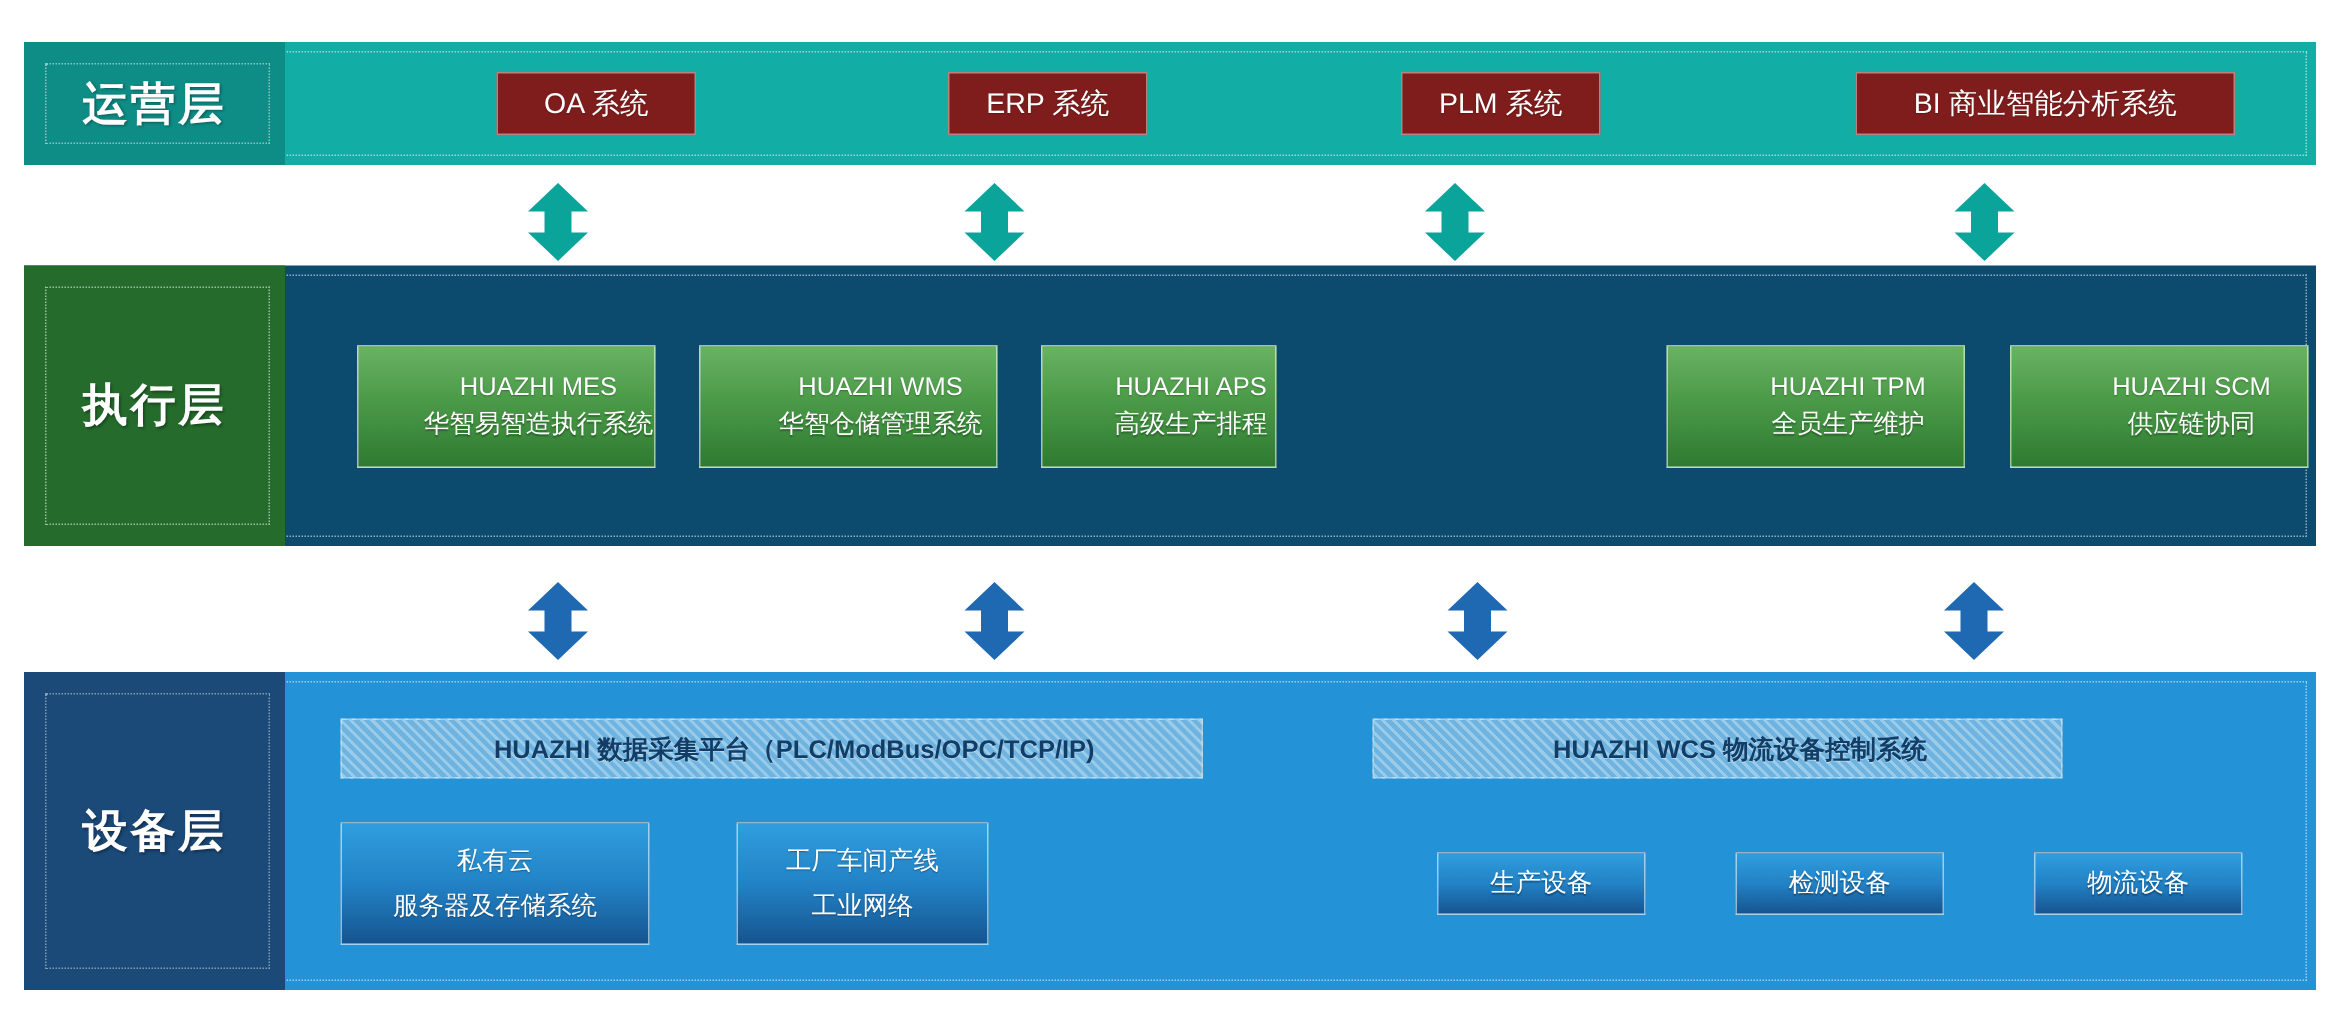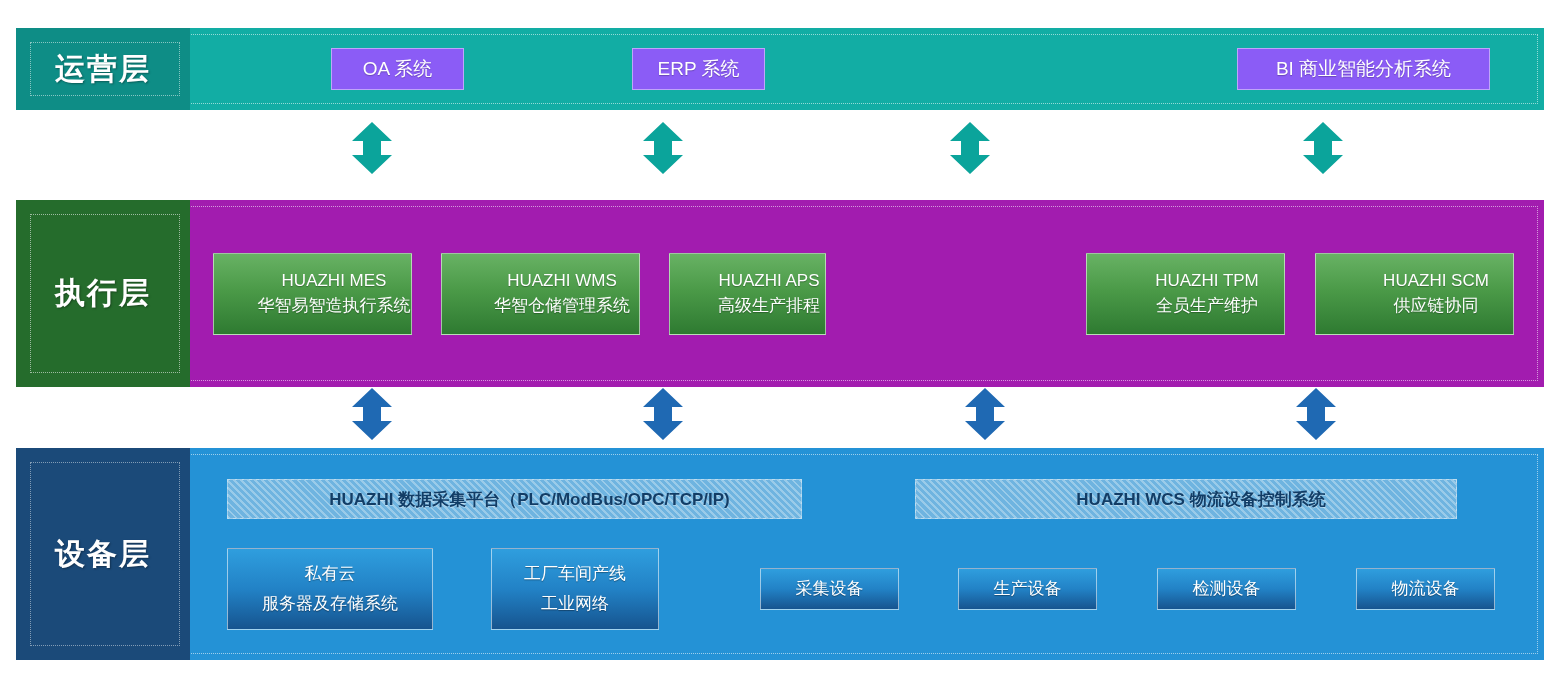--- a/index.html
+++ b/index.html
@@ -81,37 +81,38 @@
   #band-operation .layer-label { background: #0e8d86; }
   #band-operation .band-body {
     justify-content: flex-start;
     padding: 0;
   }
   .op-box {
     position: absolute;
     top: 50%;
     transform: translateY(-50%);
     height: 42px;
-    background: #8b5cf6;
+    background: #7f1d1d;
     border: 1px solid rgba(255,255,255,0.45);
     box-sizing: border-box;
     display: flex;
     align-items: center;
     justify-content: center;
     color: #ffffff;
     font-size: 19px;
     white-space: nowrap;
     text-shadow: 0 1px 1px rgba(0,0,0,0.25);
   }
 
   
   #band-execution {
-    top: 200px;
+    top: 177px;
     height: 187px;
-    background: #a21caf;
+    background: #0c4a6e;
+    gap: 25px;
   }
   #band-execution .layer-label { background: #256c2c; }
   #band-execution .layer-label .inner-dash { border-color: rgba(255,255,255,0.55); }
   .exec-box {
     position: absolute;
     top: 50%;
     transform: translateY(-50%);
     height: 82px;
     box-sizing: border-box;
     background: linear-gradient(to bottom, #68b264 0%, #4b9a48 45%, #2e7a31 100%);
@@ -205,20 +206,23 @@
       <div class="inner-dash"></div>
       <span class="label-text">运营层</span>
     </div>
     <div class="band-body" id="operation-body">
         <div class="op-box" style="left: 110px; width: 133px;">
           <span>OA 系统</span>
         </div>
         <div class="op-box" style="left: 411px; width: 133px;">
           <span>ERP 系统</span>
         </div>
+        <div class="op-box" style="left: 713px; width: 133px;">
+          <span>PLM 系统</span>
+        </div>
         <div class="op-box" style="left: 1016px; width: 253px;">
           <span>BI 商业智能分析系统</span>
         </div>
       </div>
   </div>
 
   <div id="arrows-op-exec">
       <div class="arrow" style="left: 350px; top: 122px;">
         <svg viewBox="0 0 44 52" xmlns="http://www.w3.org/2000/svg">
           <path d="M22 0 L42 19 L31 19 L31 33 L42 33 L22 52 L2 33 L13 33 L13 19 L2 19 Z" fill="#0ba49b"></path>
@@ -297,34 +301,31 @@
   <div class="band" id="band-device">
     <div class="band-inner-dotted"></div>
     <div class="layer-label">
       <div class="inner-dash"></div>
       <span class="label-text">设备层</span>
     </div>
     <div class="band-body" id="device-body">
         <div class="platform-bar" style="left: 37px; top: 31px; width: 575px;">
           <span>HUAZHI 数据采集平台（PLC/ModBus/OPC/TCP/IP)</span>
         </div>
-        <div class="platform-bar" style="left: 725px; top: 31px; width: 542px;">
+        <div class="platform-bar" style="left: 725px; top: 31px; width: 460px;">
           <span>HUAZHI WCS 物流设备控制系统</span>
         </div>
         <div class="dev-box" style="left: 37px; top: 100px; width: 206px; height: 82px;">
           <div class="dline">私有云</div>
           <div class="dline">服务器及存储系统</div>
         </div>
         <div class="dev-box" style="left: 301px; top: 100px; width: 168px; height: 82px;">
           <div class="dline">工厂车间产线</div>
           <div class="dline">工业网络</div>
         </div>
-        <div class="dev-box small" style="left: 570px; top: 120px; width: 139px; height: 42px;">
-          <div class="dline">采集设备</div>
-        </div>
         <div class="dev-box small" style="left: 768px; top: 120px; width: 139px; height: 42px;">
           <div class="dline">生产设备</div>
         </div>
         <div class="dev-box small" style="left: 967px; top: 120px; width: 139px; height: 42px;">
           <div class="dline">检测设备</div>
         </div>
         <div class="dev-box small" style="left: 1166px; top: 120px; width: 139px; height: 42px;">
           <div class="dline">物流设备</div>
         </div>
       </div>

